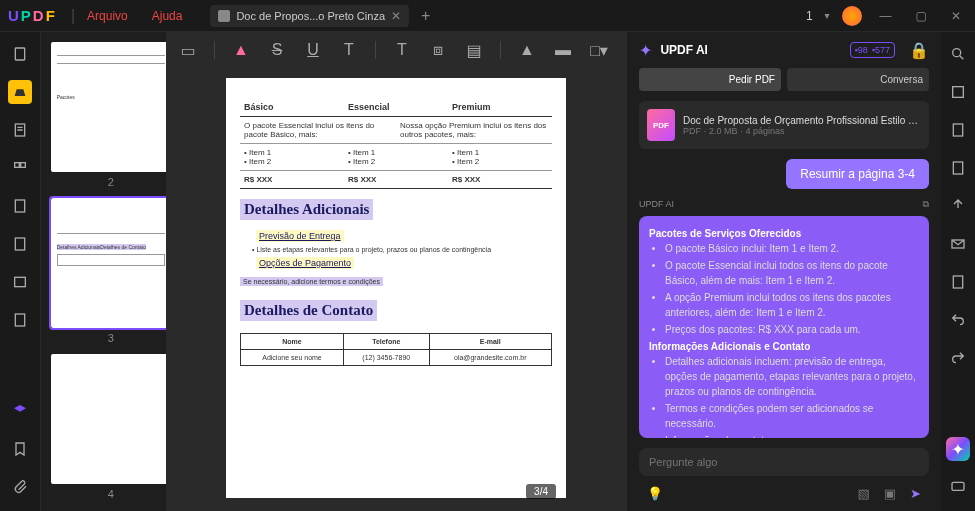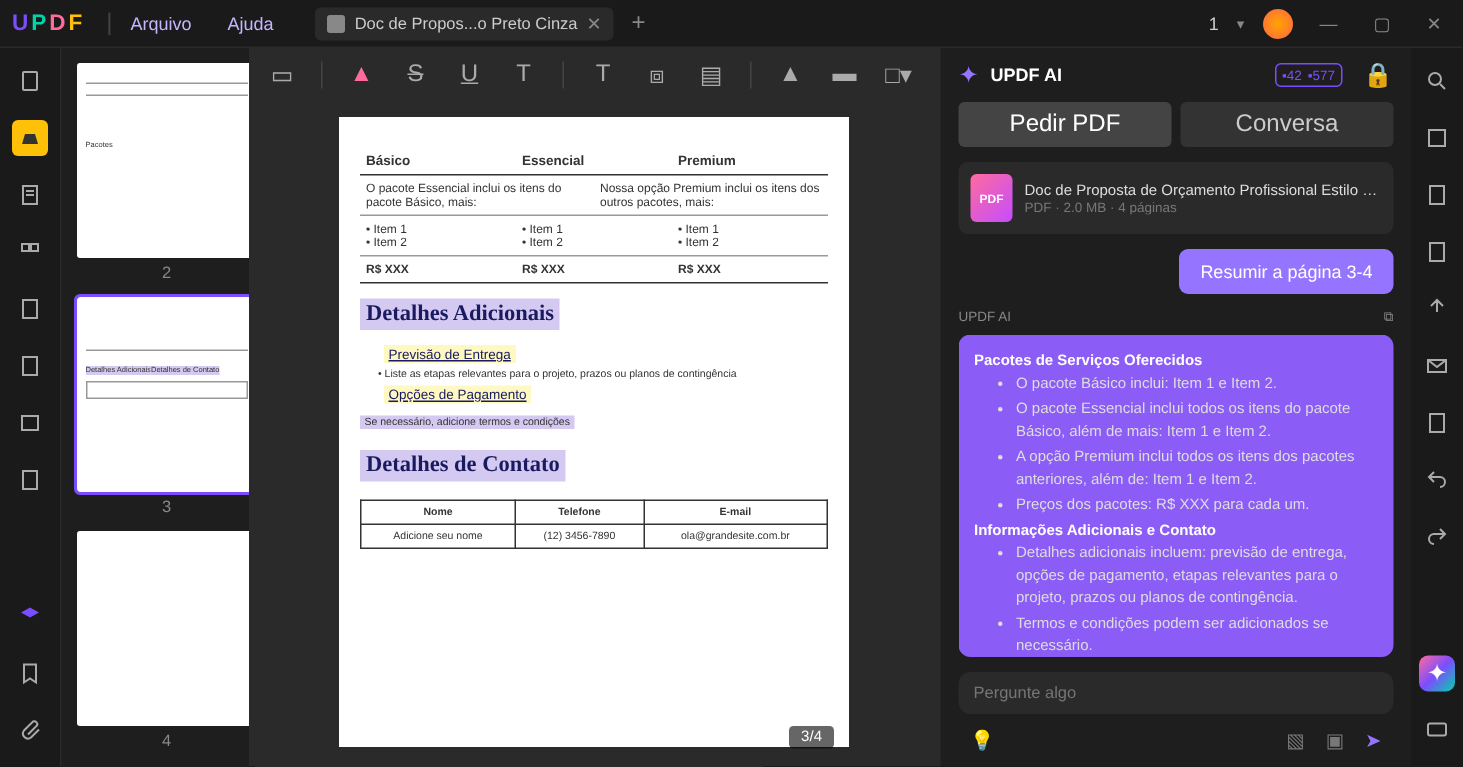--- a/index.html
+++ b/index.html
@@ -4,21 +4,21 @@
 <style>
   * { margin: 0; padding: 0; box-sizing: border-box; font-family: -apple-system, BlinkMacSystemFont, "Segoe UI", sans-serif; }
   body { background: #1a1a1a; width: 975px; height: 511px; overflow: hidden; color: #ccc; }
   
   .titlebar { height: 32px; background: #1a1a1a; display: flex; align-items: center; padding: 0 8px; border-bottom: 1px solid #2a2a2a; }
   .logo { display: flex; align-items: center; gap: 2px; margin-right: 16px; }
   .logo-u { color: #7c4dff; font-weight: bold; font-size: 15px; }
   .logo-p { color: #00d4aa; font-weight: bold; font-size: 15px; }
   .logo-d { color: #ff6b9d; font-weight: bold; font-size: 15px; }
   .logo-f { color: #ffc107; font-weight: bold; font-size: 15px; }
-  .menu-item { color: #c4b5fd; font-size: 12px; padding: 4px 12px; cursor: pointer; }
+  .menu-item { color: #ef4444; font-size: 12px; padding: 4px 12px; cursor: pointer; }
   .tab { display: flex; align-items: center; background: #2a2a2a; padding: 4px 8px; border-radius: 4px; margin-left: 16px; gap: 6px; font-size: 11px; }
   .tab-icon { width: 12px; height: 12px; background: #888; border-radius: 2px; }
   .tab-close { color: #888; cursor: pointer; font-size: 12px; }
   .tab-add { color: #888; margin-left: 12px; cursor: pointer; font-size: 16px; }
   .titlebar-right { margin-left: auto; display: flex; align-items: center; gap: 12px; }
   .tb-num { color: #ccc; font-size: 12px; }
   .avatar { width: 20px; height: 20px; background: radial-gradient(circle, #ffa500, #ff6347); border-radius: 50%; }
   .win-btn { color: #888; cursor: pointer; font-size: 12px; padding: 0 6px; }
   
   .main { display: flex; height: 479px; }
@@ -54,32 +54,32 @@
   .contact-table th { font-weight: bold; }
   .page-num { position: absolute; bottom: 12px; right: 70px; background: rgba(0,0,0,0.6); color: #fff; padding: 2px 8px; border-radius: 3px; font-size: 10px; }
   
   .ai-panel { width: 315px; background: #1e1e1e; display: flex; flex-direction: column; border-left: 1px solid #2a2a2a; }
   .ai-header { height: 36px; display: flex; align-items: center; padding: 0 12px; gap: 8px; }
   .ai-logo { color: #fff; font-size: 12px; font-weight: 600; }
   .ai-badges { margin-left: auto; display: flex; gap: 4px; border: 1px solid #7c4dff; border-radius: 4px; padding: 2px 4px; }
   .badge { font-size: 9px; color: #7c4dff; }
   .ai-lock { color: #888; margin-left: 6px; }
   .ai-tabs { display: flex; padding: 0 12px; gap: 6px; margin-bottom: 10px; }
-  .ai-tab { flex: 1; background: #333; padding: 6px; text-align: center; font-size: 16px; border-radius: 4px; cursor: pointer; }
+  .ai-tab { flex: 1; background: #333; padding: 6px; text-align: right; font-size: 10px; border-radius: 4px; cursor: pointer; }
   .ai-tab.active { background: #444; color: #fff; }
   .file-card { margin: 0 12px 10px; background: #2a2a2a; border-radius: 6px; padding: 8px; display: flex; gap: 8px; align-items: center; }
   .file-icon { width: 28px; height: 32px; background: linear-gradient(135deg, #ff6b9d, #c44dff); border-radius: 4px; display: flex; align-items: center; justify-content: center; color: #fff; font-size: 8px; font-weight: bold; }
   .file-info { flex: 1; overflow: hidden; }
   .file-name { font-size: 10px; color: #ddd; white-space: nowrap; overflow: hidden; text-overflow: ellipsis; }
   .file-meta { font-size: 9px; color: #777; }
   .summary-btn { margin: 0 12px 10px auto; background: #9575ff; color: #fff; padding: 8px 14px; border-radius: 6px; font-size: 12px; cursor: pointer; width: fit-content; display: block; }
   .ai-label { font-size: 9px; color: #888; padding: 0 12px; margin-bottom: 6px; display: flex; justify-content: space-between; }
   .ai-content { flex: 1; margin: 0 12px; background: #8b5cf6; border-radius: 8px; padding: 10px; font-size: 10px; color: #ddd; overflow-y: auto; line-height: 1.5; }
   .ai-content b { color: #fff; }
-  .ai-content ul { margin-left: 28px; }
+  .ai-content ul { margin-left: 16px; }
   .ai-content li { margin-bottom: 2px; }
   .ai-input { margin: 10px 12px; background: #2a2a2a; border-radius: 8px; padding: 8px 10px; display: flex; align-items: center; gap: 8px; }
   .ai-input input { flex: 1; background: transparent; border: none; color: #ccc; font-size: 11px; outline: none; }
   .ai-in-icon { color: #777; cursor: pointer; font-size: 13px; }
   .ai-send { color: #9575ff; cursor: pointer; }
 
   .right-rail { width: 42px; background: #1a1a1a; display: flex; flex-direction: column; align-items: center; padding-top: 10px; gap: 14px; }
 </style>
 </head>
 <body>
@@ -266,21 +266,21 @@
       </div>
       <div class="page-num">3/4</div>
     </div>
   </div>
 
   <div class="ai-panel">
     <div class="ai-header">
       <span style="color:#9575ff">✦</span>
       <span class="ai-logo">UPDF AI</span>
       <div class="ai-badges">
-        <span class="badge">▪<span>42</span></span>
+        <span class="badge">▪<span>98</span></span>
         <span class="badge">▪<span>577</span></span>
       </div>
       <span class="ai-lock">🔒</span>
     </div>
     <div class="ai-tabs">
       <div class="ai-tab active">Pedir PDF</div>
       <div class="ai-tab">Conversa</div>
     </div>
     <div class="file-card">
       <div class="file-icon">PDF</div>

